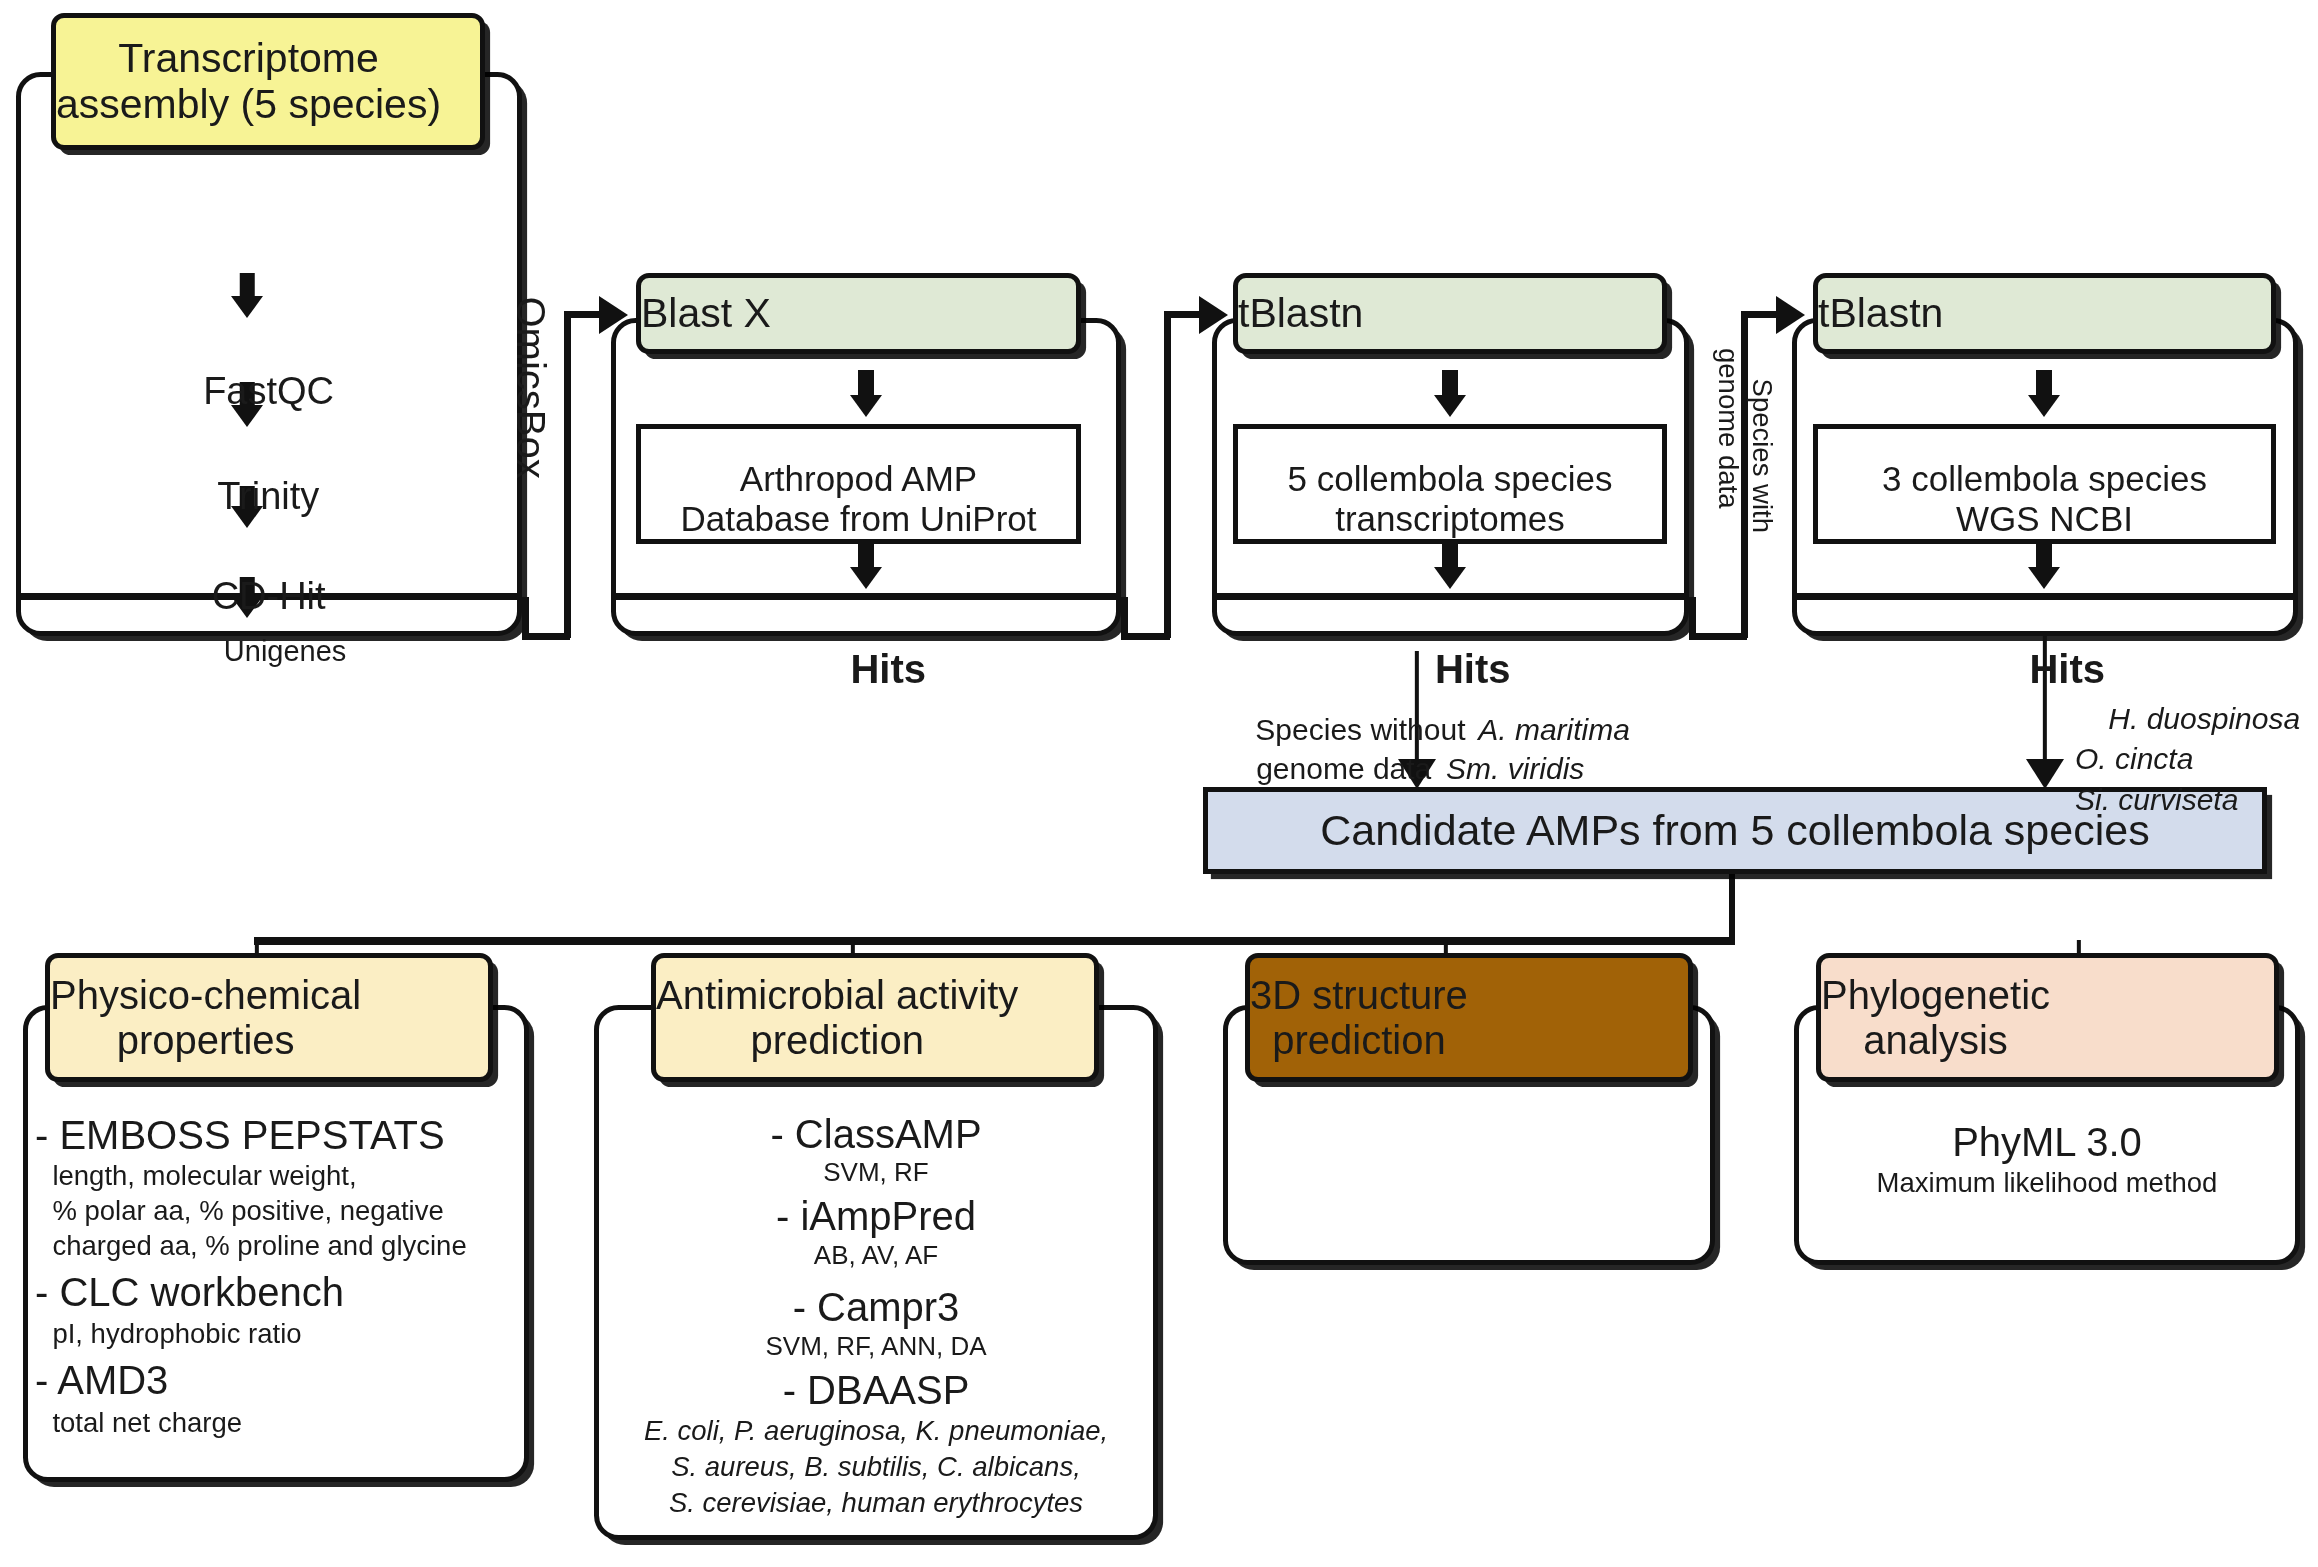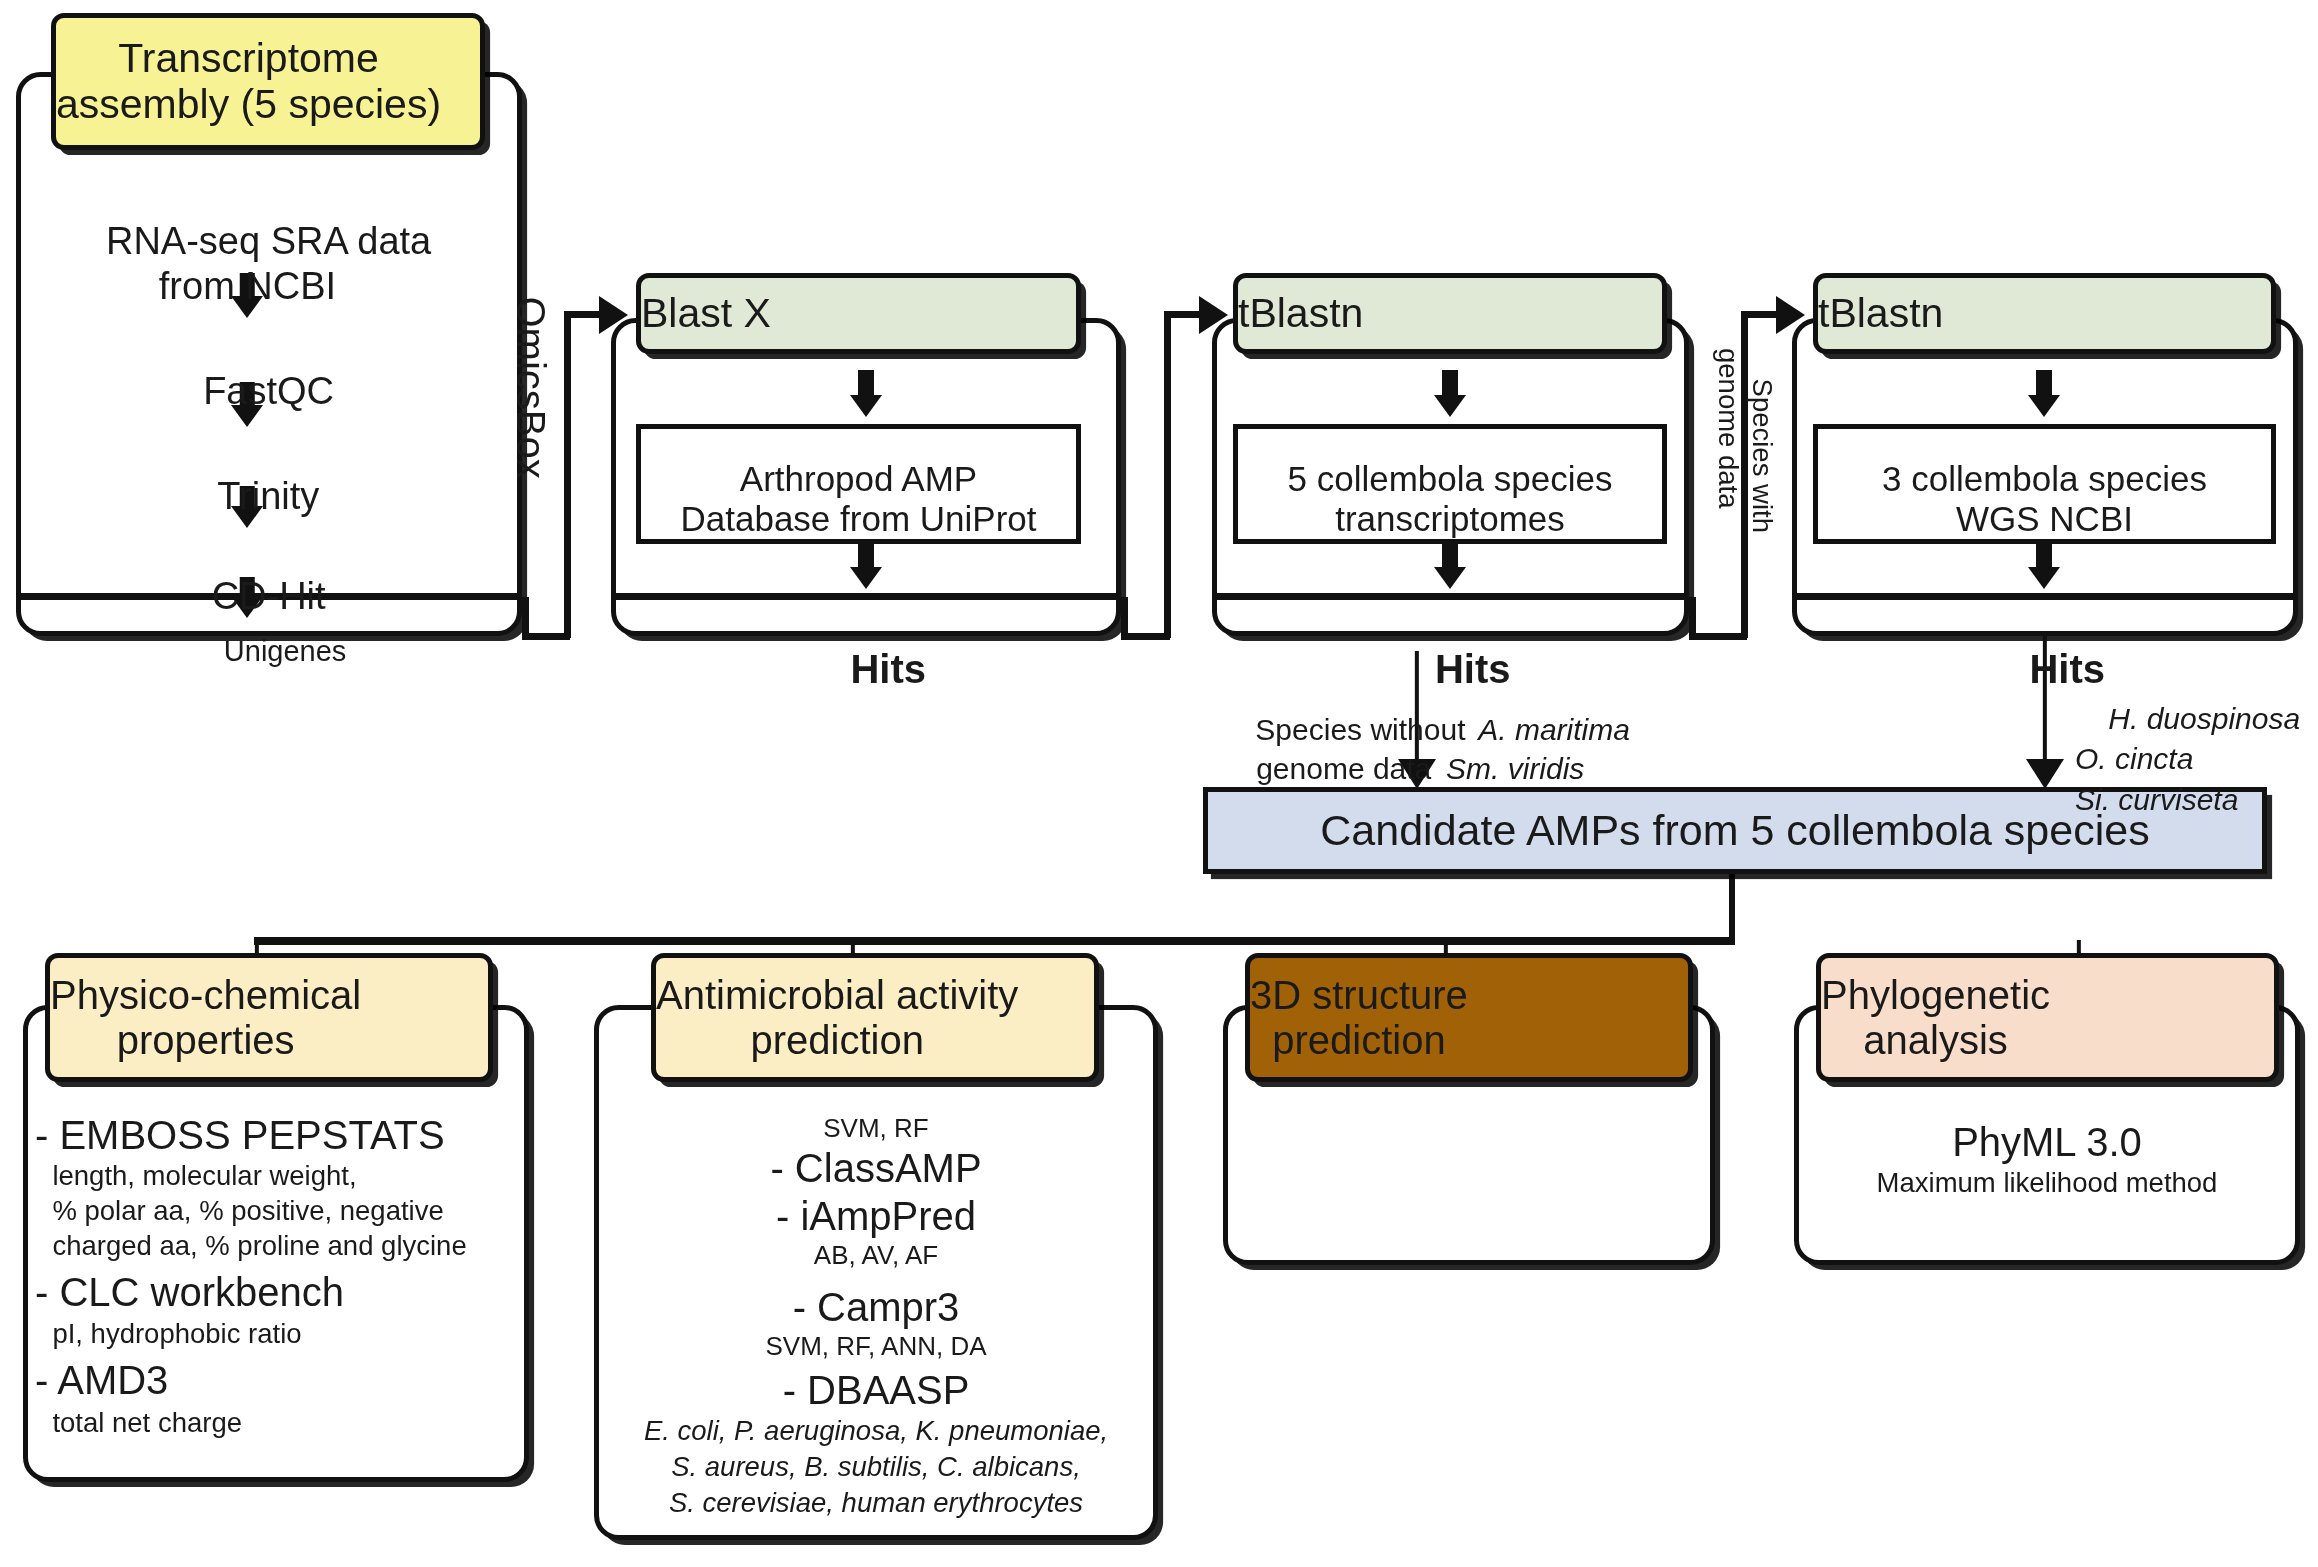--- a/index.html
+++ b/index.html
@@ -43,24 +43,20 @@
 
 <div id="canvas">
 
   <div class="panel" style="left:16px;top:72px;width:506px;height:564px;"></div>
 
   <div class="hdr" style="left:51px;top:13px;width:434px;height:137px;background:#f7f395;font-size:41px;">
     <span style="white-space:pre-line">Transcriptome
 assembly (5 species)</span>
   </div>
 
-  <div class="txt ctr" style="top:174px;left:16px;width:463px;font-size:38px;line-height:1.18;">
-    <span style="white-space:pre-line">RNA-seq SRA data
-from NCBI</span>
-  </div>
 
   <div class="darrow" style="left:211px;top:273px;width:72px;height:45px;">
     <div class="shaft" style="top:0;width:14.5px;height:24.6px;"></div>
       <div class="head" style="top:23px;"></div>
   </div>
   <div class="txt ctr" style="top:327px;left:16px;width:463px;font-size:38px;">
     <span>FastQC</span>
   </div>
 
   <div class="darrow" style="left:211px;top:382px;width:72px;height:45px;">
@@ -242,22 +238,22 @@
     <div style="font-size:40px;line-height:1.18;margin-top:5.8px;">- AMD3</div>
     <div style="font-size:27.5px;line-height:1.28;margin-left:17.4px;">total net charge</div>
   </div>
 
   <div class="panel" style="left:594px;top:1005px;width:564px;height:535px;"></div>
   <div class="hdr" style="left:651px;top:953px;width:448px;height:129px;background:#fbeec4;font-size:40px;">
     <span style="white-space:pre-line">Antimicrobial activity
 prediction</span>
   </div>
   <div style="position:absolute;left:594px;top:1112px;width:564px;z-index:7;text-align:center;">
+    <div style="font-size:40px;line-height:1.1;">- ClassAMP</div>
     <div style="font-size:26px;line-height:1.3;">SVM, RF</div>
-    <div style="font-size:40px;line-height:1.1;">- ClassAMP</div>
     <div style="font-size:40px;line-height:1.15;margin-top:2.9px;">- iAmpPred</div>
     <div style="font-size:26px;line-height:1.3;">AB, AV, AF</div>
     <div style="font-size:40px;line-height:1.15;margin-top:12px;">- Campr3</div>
     <div style="font-size:26px;line-height:1.3;">SVM, RF, ANN, DA</div>
     <div style="font-size:40px;line-height:1.15;margin-top:2.9px;">- DBAASP</div>
     <div class="ital" style="font-size:27.5px;line-height:1.3;white-space:pre-line;">E. coli, P. aeruginosa, K. pneumoniae,
 S. aureus, B. subtilis, C. albicans,
 S. cerevisiae, human erythrocytes</div>
   </div>
 

